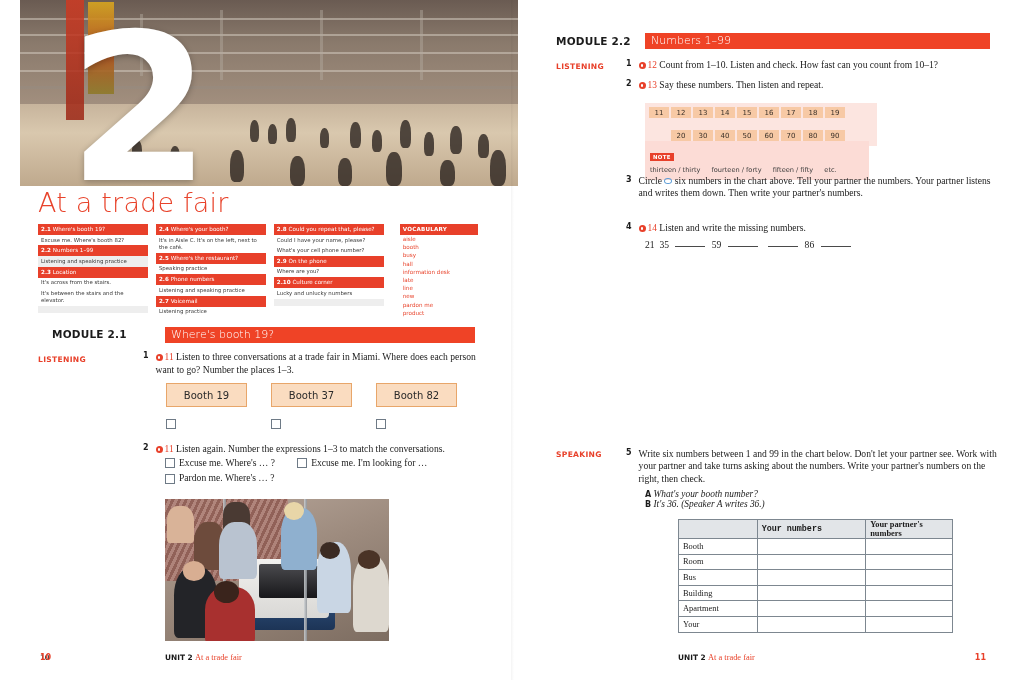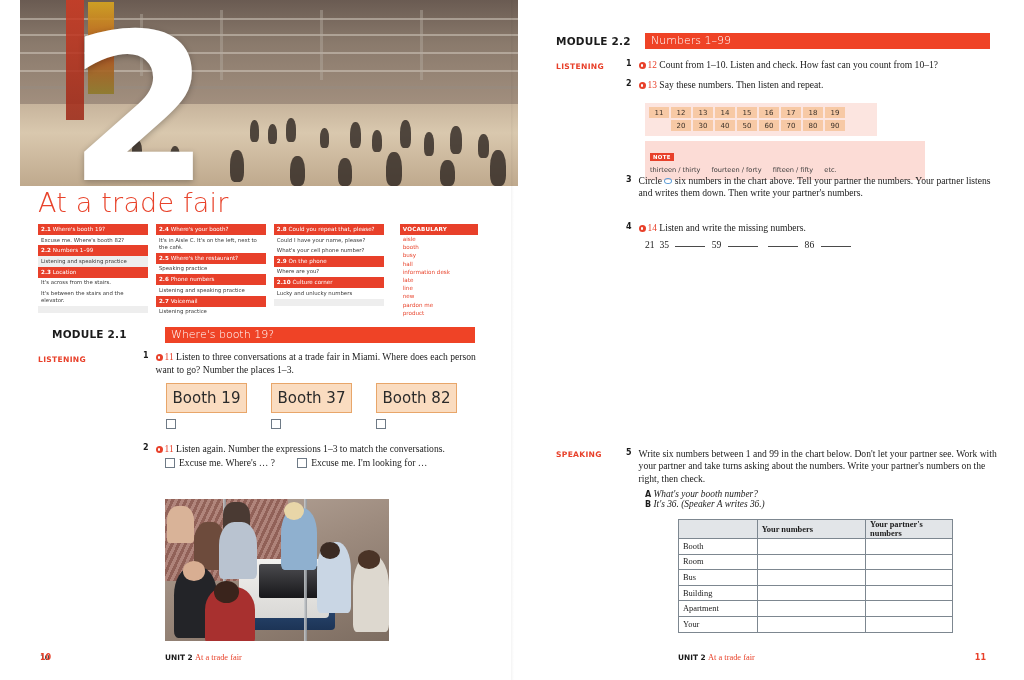--- a/index.html
+++ b/index.html
@@ -131,24 +131,24 @@
     background:#e8402a; position:relative;
     display:inline-block;
   }
   .audio-dot::after {
     content:""; position:absolute; left:2.2px; top:2.2px;
     width:2.6px; height:2.6px; border-radius:50%; background:#ffffff;
   }
   .audio-no { color:#e8402a; font-size:9.4px; font-family:"Liberation Serif",serif; }
 
   .booth-box {
-    width:81px; height:30px; background:#fadcc0;
+    width:81px; height:24px; background:#fadcc0;
     border:1.1px solid #e8a66a;
     display:flex; align-items:center; justify-content:center;
-    font-family:"DejaVu Sans", sans-serif; font-size:15px; color:#2a2a2a;
+    font-family:"DejaVu Sans", sans-serif; font-size:10px; color:#2a2a2a;
   }
   .cbox {
     width:10px; height:10px; border:1.1px solid #6e7a86; background:#fff;
     display:inline-block; flex:none;
   }
   .circle-glyph {
     display:inline-block; width:8px; height:6px;
     border:1.2px solid #5b9bd5; border-radius:50%;
     vertical-align:0px;
   }
@@ -169,28 +169,28 @@
     border-radius:2px; }
   .p2-person{ position:absolute; border-radius:40% 40% 10% 10%; }
   .p2-pole  { position:absolute; width:3px; top:0; bottom:0;
     background:linear-gradient(90deg,#cfd3d6,#8e9399); opacity:.85;}
 
   
   .num-strip {
     background:#fce5e0; padding:4px 4px 5px 4px; width:232px;
   }
   .num-row { display:flex; gap:2px; }
-  .num-row.r2 { margin-top:2px; padding-left:22px; }
+  .num-row.r2 { margin-top:12px; padding-left:22px; }
   .chip {
     width:20px; height:11px; background:#f7c9a5;
     font-family:"DejaVu Sans", sans-serif; font-size:7px; color:#3a3028;
     display:flex; align-items:center; justify-content:center;
   }
   .note-box {
-    background:#fcdcd6; width:280px; padding:4px 5px 6px 5px;
+    background:#fcdcd6; width:224px; padding:4px 5px 6px 5px;
   }
   .note-tag {
     display:inline-block; background:#e8402a; color:#fff;
     font-family:"DejaVu Sans", sans-serif; font-size:5.4px; font-weight:700;
     padding:1px 3px; letter-spacing:.3px;
   }
   .note-text {
     margin-top:3px;
     font-family:"DejaVu Sans", sans-serif; font-size:6.6px; color:#3a3a3a;
   }
@@ -200,21 +200,21 @@
   .tbl th, .tbl td {
     border:0.8px solid #7d8790;
     height:15.6px;
     font-family:"Liberation Serif", serif;
     font-size:8.4px; color:#1b1b1b;
     padding:0 4px; text-align:left;
   }
   .tbl thead th { background:#e2e5e8; font-weight:700; }
   .tbl th.c0 { width:81px; }
   .tbl td.c0 { width:81px; }
-  .tbl th.c1, .tbl td.c1 { width:113px; }
+  .tbl th.c1, .tbl td.c1 { width:113px;font-family:Liberation Mono, monospace; }
   .tbl th.c2, .tbl td.c2 { width:90px; }
 
   .dial {
     font-family:"Liberation Serif", serif; font-size:9.4px;
     color:#1b1b1b;
   }
   .dial i { font-style:italic; }
   .dial b { font-family:"DejaVu Sans",sans-serif; font-weight:700; font-size:8px; }
 
   .blank { display:inline-block; width:30px; border-bottom:.9px solid #4a4a4a;
@@ -391,20 +391,24 @@
     <div style="position:absolute;left:165px;top:457px;width:320px;">
       <div style="display:flex;gap:22px;align-items:center;">
         <div style="display:flex;gap:4px;align-items:center;">
           <span class="cbox"></span>
           <span class="ex-text">Excuse me. Where's … ?</span>
         </div>
         <div style="display:flex;gap:4px;align-items:center;">
           <span class="cbox"></span>
           <span class="ex-text">Excuse me. I'm looking for …</span>
         </div>
+      </div>
+      <div style="display:flex;gap:4px;align-items:center;margin-top:3px;">
+        <span class="cbox"></span>
+        <span class="ex-text">Pardon me. Where's … ?</span>
       </div>
     </div>
 
     <div class="photo2">
       <div class="p2-wall"></div>
       <div class="p2-carpet"></div>
       <div class="p2-base"></div>
       <div class="p2-booth"></div>
       <div class="p2-screen" style="left:42%;top:46%;width:16%;height:24%;"></div>
       <div class="p2-screen" style="left:56%;top:47%;width:15%;height:23%;"></div>

